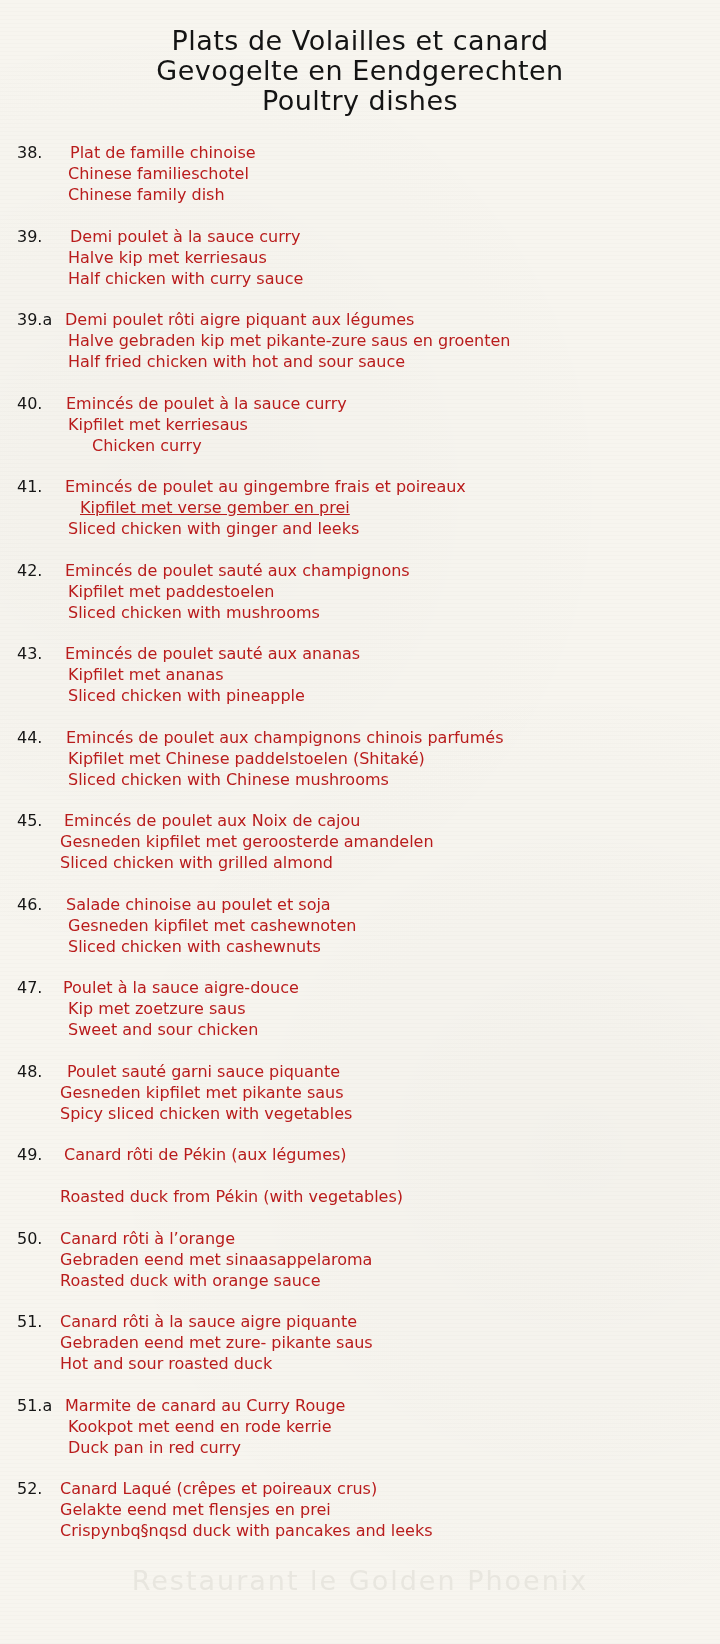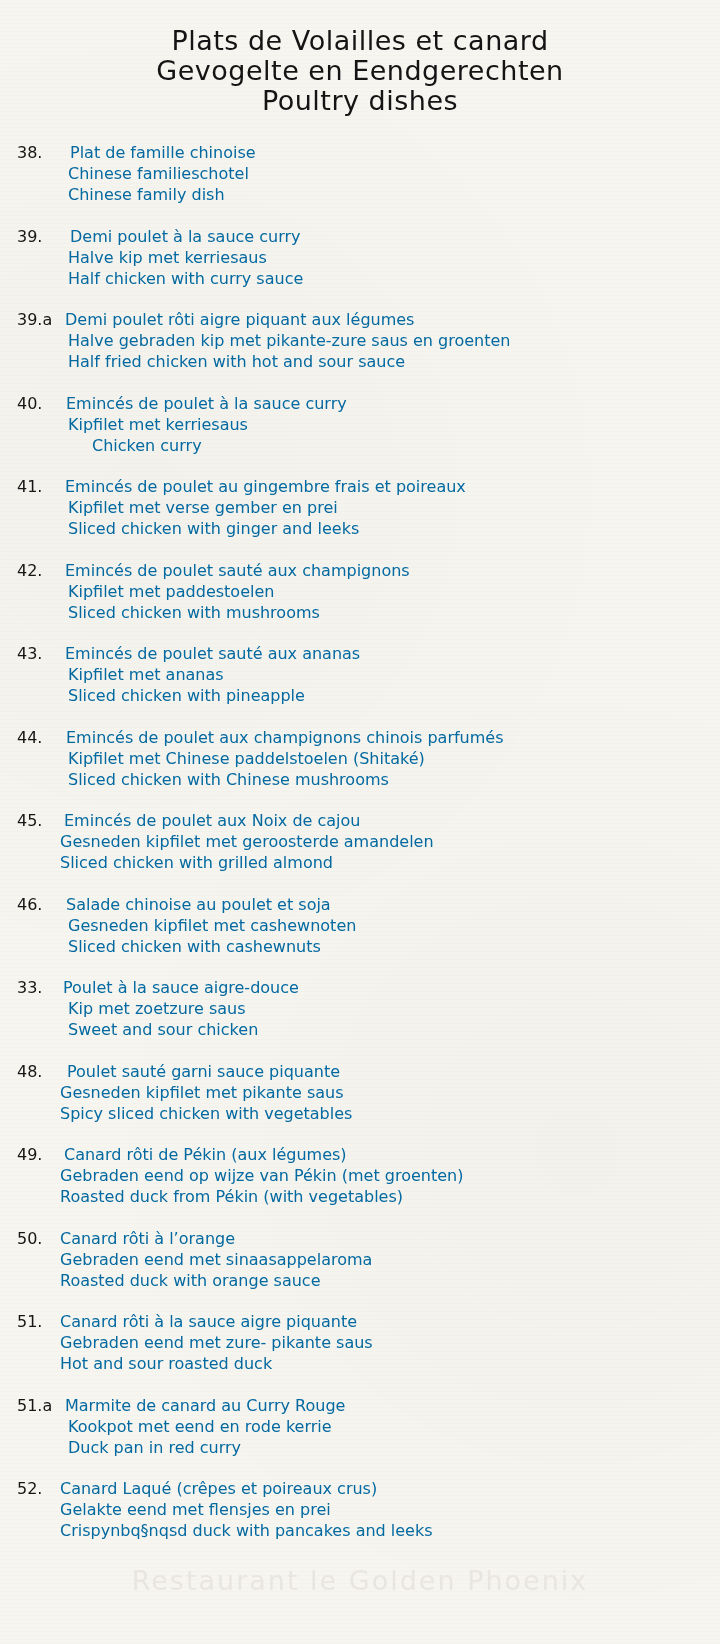--- a/index.html
+++ b/index.html
@@ -54,21 +54,21 @@
       top: 0;
       font-size: 16px;
       line-height: 21px;
       color: #161616;
     }
     .item .line {
       position: absolute;
       font-size: 16px;
       line-height: 21px;
       white-space: nowrap;
-      color: #0369a1;
+      color: #b91c1c;
     }
     .item .fr { top: 0; }
     .item .nl { top: 21px; }
     .item .en { top: 42px; }
     .footer {
       position: absolute;
       top: 1565px;
       left: 0;
       width: 720px;
       text-align: center;
@@ -108,21 +108,21 @@
       </div>
       <div class="item">
         <span class="num">40.</span>
         <span class="line fr" style="left: 66px;">Emincés  de poulet à la sauce curry</span>
         <span class="line nl" style="left: 68px;">Kipfilet met kerriesaus</span>
         <span class="line en" style="left: 68px; margin-left: 24px;">Chicken curry</span>
       </div>
       <div class="item">
         <span class="num">41.</span>
         <span class="line fr" style="left: 65px;">Emincés de poulet au gingembre frais et poireaux</span>
-        <span class="line nl" style="left: 68px;">Kipfilet met verse gember en prei</span>
+        <span class="line nl" style="left: 80px; text-decoration: underline;">Kipfilet met verse gember en prei</span>
         <span class="line en" style="left: 68px;">Sliced chicken with ginger and leeks</span>
       </div>
       <div class="item">
         <span class="num">42.</span>
         <span class="line fr" style="left: 65px;">Emincés de poulet sauté aux champignons</span>
         <span class="line nl" style="left: 68px;">Kipfilet met paddestoelen</span>
         <span class="line en" style="left: 68px;">Sliced chicken with mushrooms</span>
       </div>
       <div class="item">
         <span class="num">43.</span>
@@ -142,35 +142,34 @@
         <span class="line nl" style="left: 60px;">Gesneden kipfilet met geroosterde amandelen</span>
         <span class="line en" style="left: 60px;">Sliced chicken with grilled almond</span>
       </div>
       <div class="item">
         <span class="num">46.</span>
         <span class="line fr" style="left: 66px;">Salade chinoise au poulet et soja</span>
         <span class="line nl" style="left: 68px;">Gesneden kipfilet met cashewnoten</span>
         <span class="line en" style="left: 68px;">Sliced chicken with cashewnuts</span>
       </div>
       <div class="item">
-        <span class="num">33.</span>
+        <span class="num">47.</span>
         <span class="line fr" style="left: 63px;">Poulet à la sauce aigre-douce</span>
         <span class="line nl" style="left: 68px;">Kip met zoetzure saus</span>
         <span class="line en" style="left: 68px;">Sweet and sour chicken</span>
       </div>
       <div class="item">
         <span class="num">48.</span>
         <span class="line fr" style="left: 67px;">Poulet sauté garni sauce piquante</span>
         <span class="line nl" style="left: 60px;">Gesneden kipfilet met pikante saus</span>
         <span class="line en" style="left: 60px;">Spicy sliced chicken with vegetables</span>
       </div>
       <div class="item">
         <span class="num">49.</span>
         <span class="line fr" style="left: 64px;">Canard rôti de Pékin (aux légumes)</span>
-        <span class="line nl" style="left: 60px;">Gebraden eend op wijze van Pékin (met groenten)</span>
         <span class="line en" style="left: 60px;">Roasted duck from Pékin (with vegetables)</span>
       </div>
       <div class="item">
         <span class="num">50.</span>
         <span class="line fr" style="left: 60px;">Canard rôti à l’orange</span>
         <span class="line nl" style="left: 60px;">Gebraden eend met sinaasappelaroma</span>
         <span class="line en" style="left: 60px;">Roasted duck with orange sauce</span>
       </div>
       <div class="item">
         <span class="num">51.</span>

